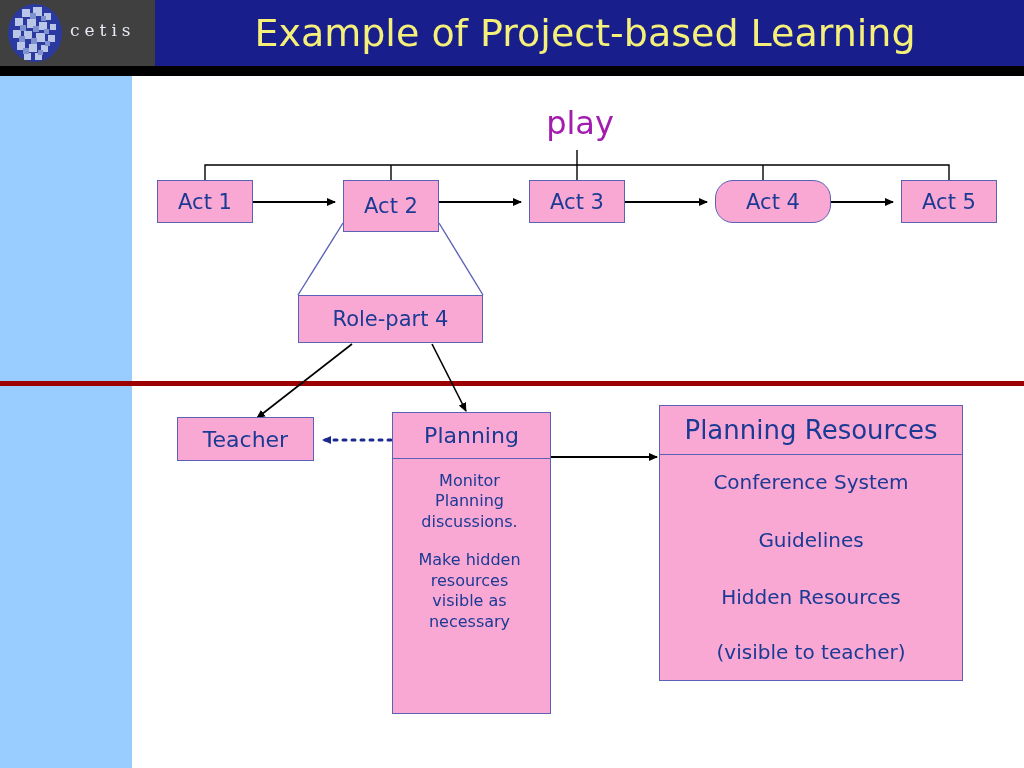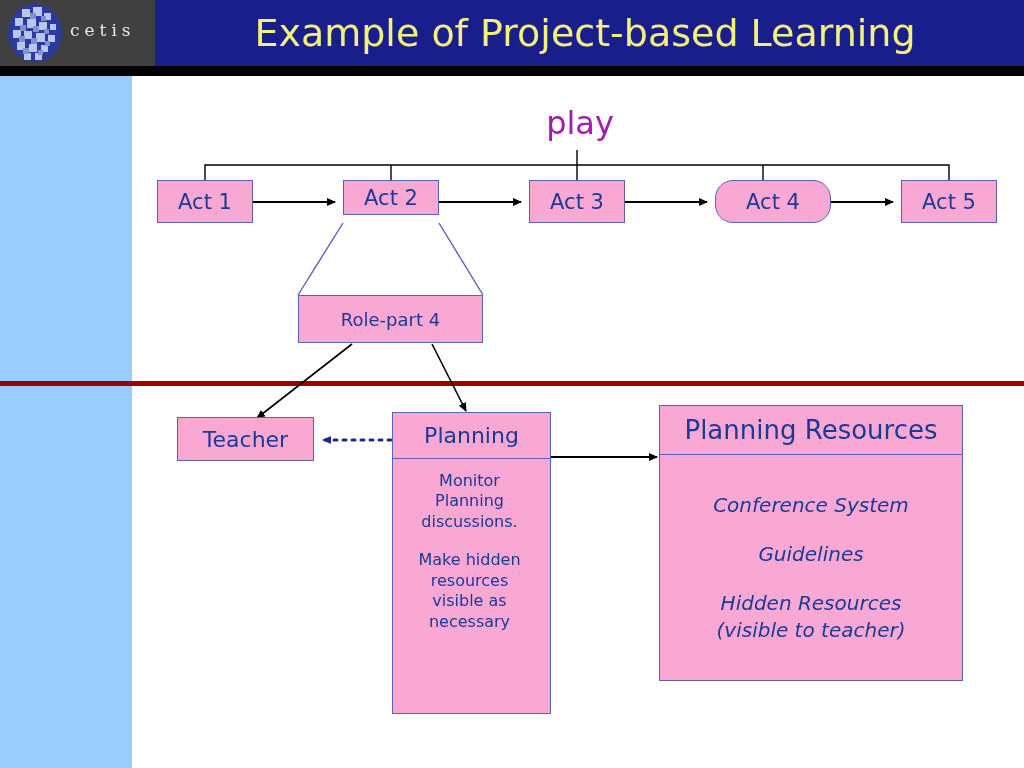--- a/index.html
+++ b/index.html
@@ -92,38 +92,38 @@
     color: #1a3a94;
     font-family: "DejaVu Sans", sans-serif;
     display: flex;
     align-items: center;
     justify-content: center;
     text-align: center;
   }
   .act-box { font-size: 21px; }
 
   #act1 { left: 157px; top: 180px; width: 96px; height: 43px; }
-  #act2 { left: 343px; top: 180px; width: 96px; height: 35px; }
+  #act2 { left: 343px; top: 180px; width: 96px; height: 52px; }
   #act3 { left: 529px; top: 180px; width: 96px; height: 43px; }
   #act4 { left: 715px; top: 180px; width: 116px; height: 43px; border-radius: 18px; }
   #act5 { left: 901px; top: 180px; width: 96px; height: 43px; }
 
   #play-label {
     position: absolute;
     left: 500px; top: 104px;
     width: 160px;
     text-align: center;
     color: #a21caf;
     font-size: 32px;
     font-family: "DejaVu Sans", sans-serif;
   }
 
   #rolepart {
     left: 298px; top: 295px; width: 185px; height: 48px;
-    font-size: 18px;
+    font-size: 21px;
   }
 
   #teacher {
     left: 177px; top: 417px; width: 137px; height: 44px;
     font-size: 22px;
   }
 
   
   #planning-head {
     left: 392px; top: 412px; width: 159px; height: 47px;
@@ -148,21 +148,21 @@
     font-size: 26px;
   }
   #pres-body {
     left: 659px; top: 455px; width: 304px; height: 226px;
     font-size: 20px;
     line-height: 1.35;
     flex-direction: column;
     justify-content: center;
     border-top: none;
   }
-  #pres-body p { margin: 0; width: 100%; text-align: center; font-style: italic; }
+  #pres-body p { margin: 14px; width: 100%; text-align: center; }
   #pres-body .gap { height: 22px; }
 
   
   #wires {
     position: absolute;
     left: 0; top: 0;
     width: 1024px; height: 768px;
     pointer-events: none;
   }
 </style>

